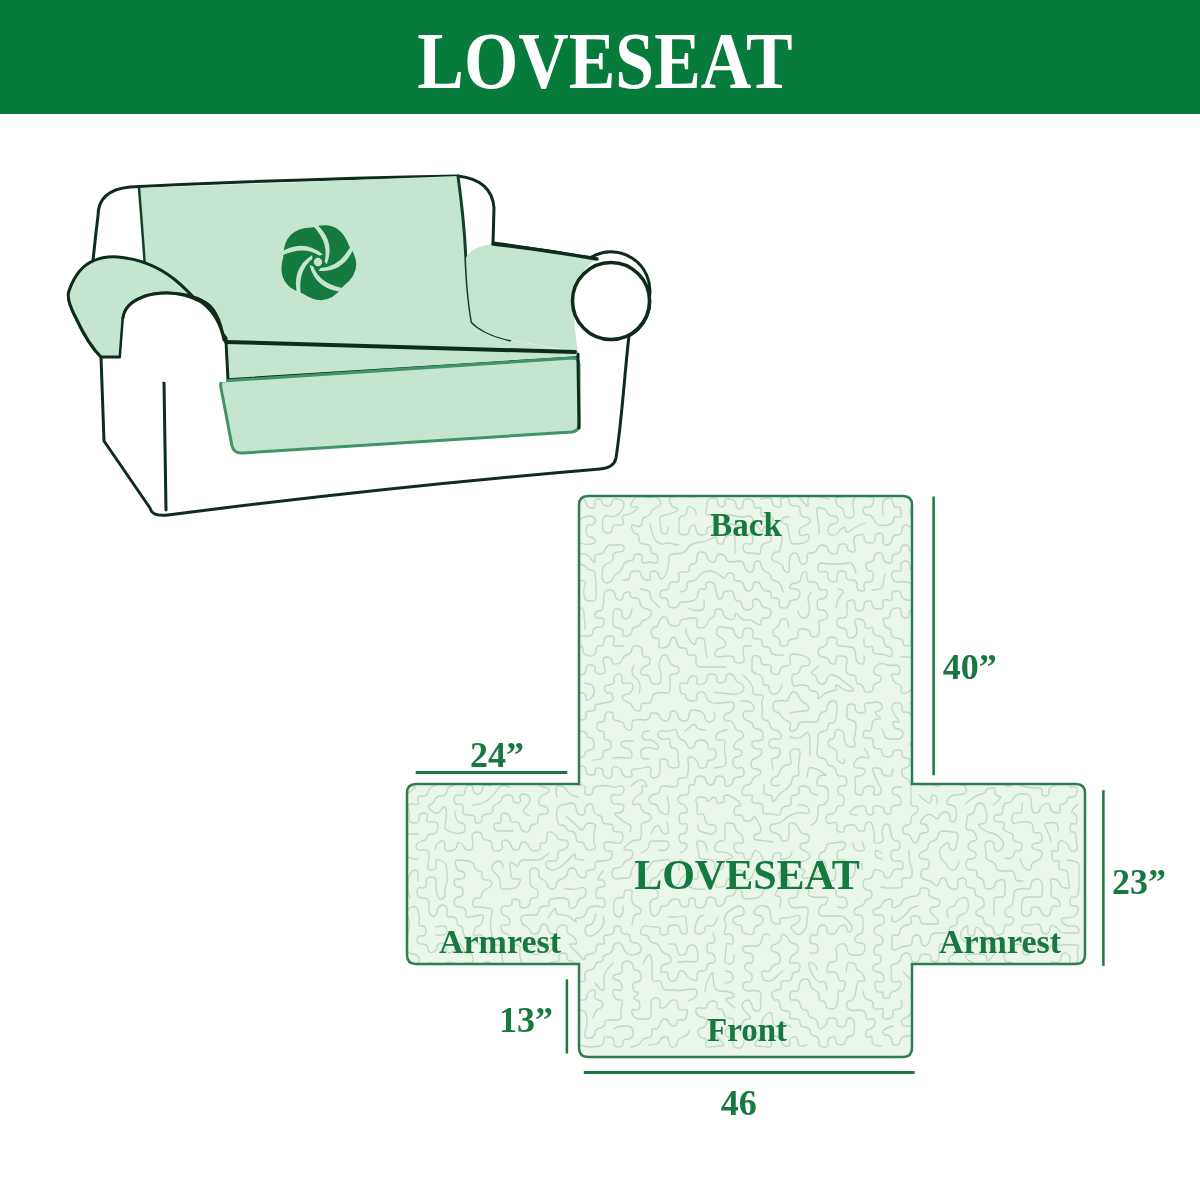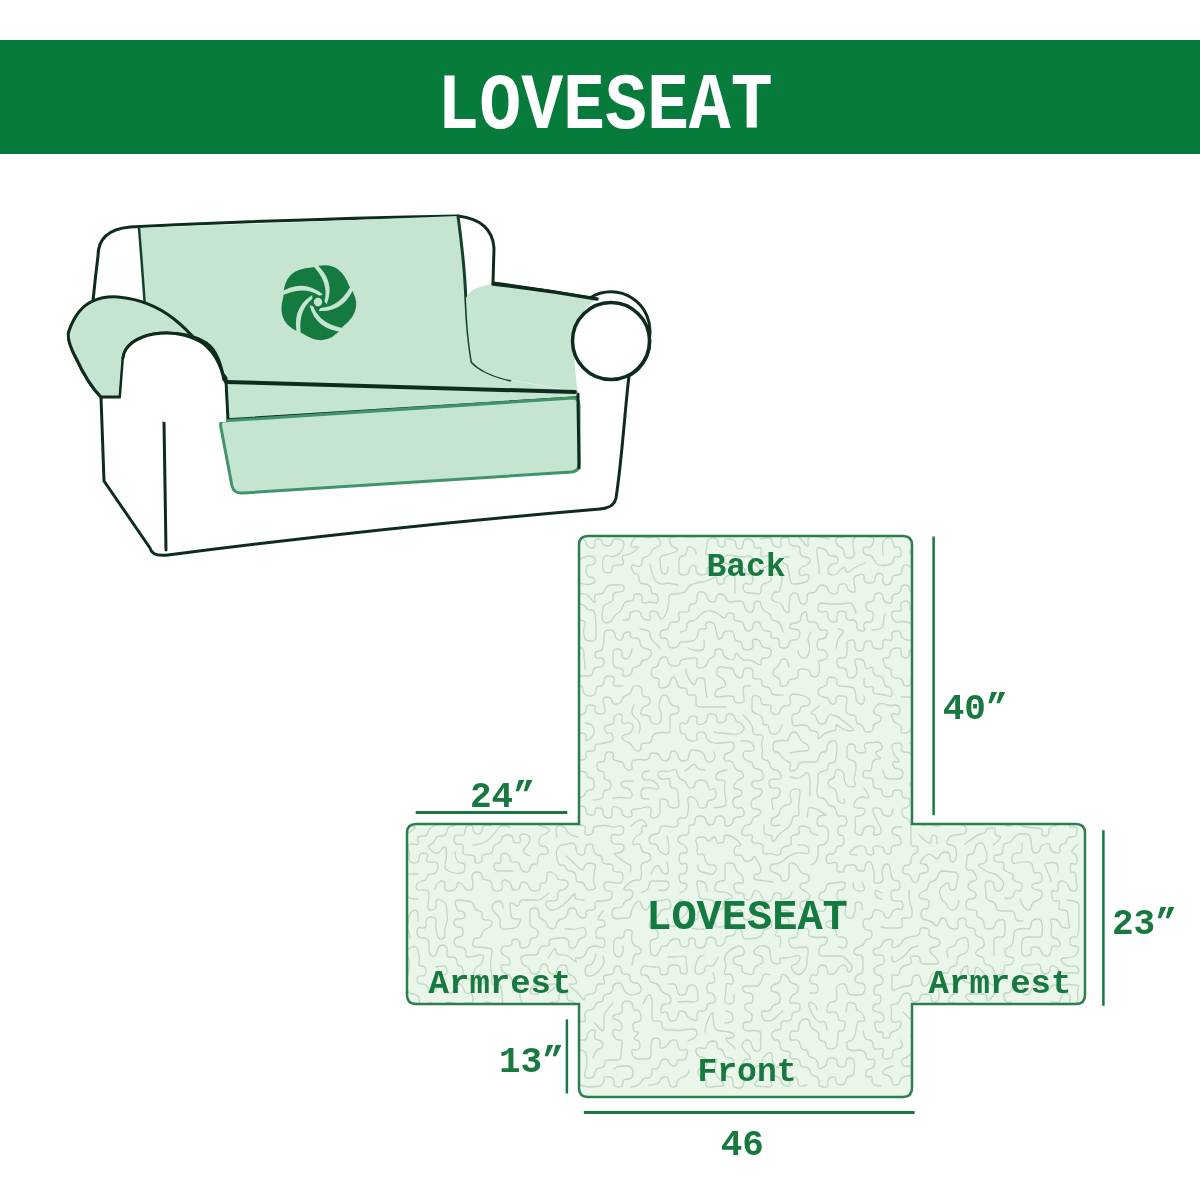--- a/index.html
+++ b/index.html
@@ -1,17 +1,17 @@
 <!DOCTYPE html>
 <html><head>
 <meta charset="utf-8">
 <style>
   html,body{margin:0;padding:0;background:#ffffff;}
   .page{position:relative;width:1200px;height:1120px;overflow:hidden;
-    font-family:Liberation Mono, monospace;margin-top:40px;}
+    font-family:Liberation Serif, serif;}
 </style>
 </head>
 <body>
 <div class="page">
 <svg width="1200" height="1200" viewBox="0 0 1200 1200">
   <defs>
     <clipPath id="crossclip">
           <path d="M588,496 L903,496 Q912,496 912,505 L912,784 L1076,784 Q1085,784 1085,793 L1085,955 Q1085,964 1076,964 L912,964 L912,1048 Q912,1057 903,1057 L588,1057 Q579,1057 579,1048 L579,964 L416,964 Q407,964 407,955 L407,793 Q407,784 416,784 L579,784 L579,505 Q579,496 588,496 Z"></path>
         </clipPath>
   </defs>

